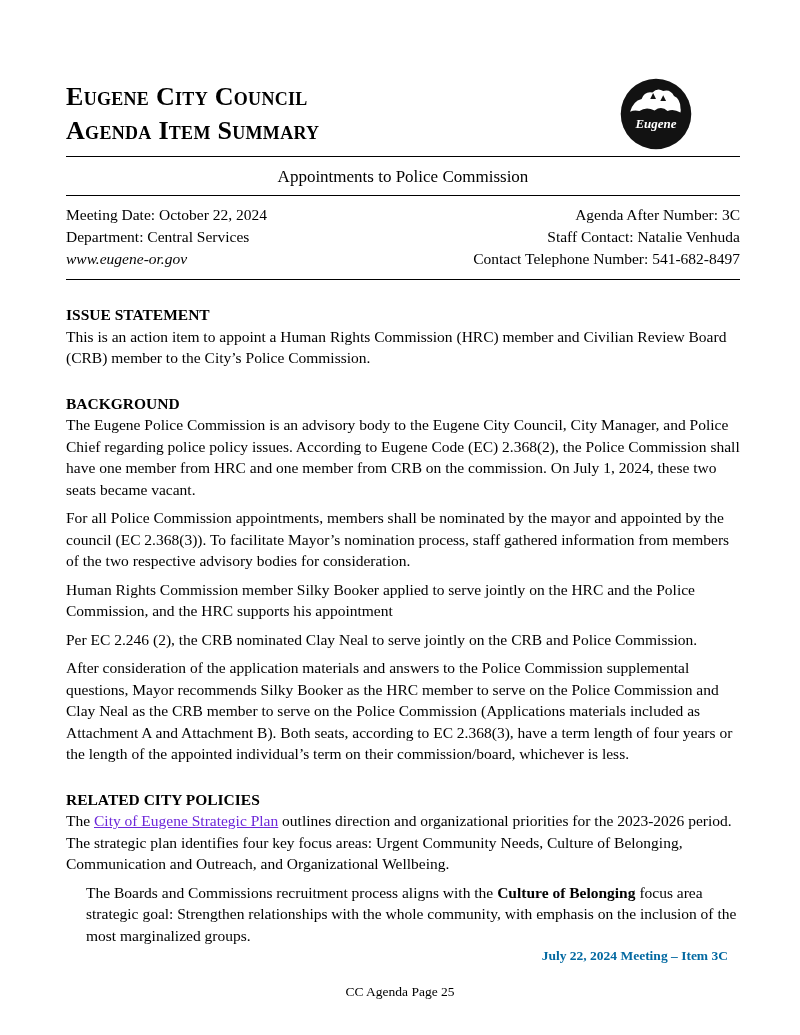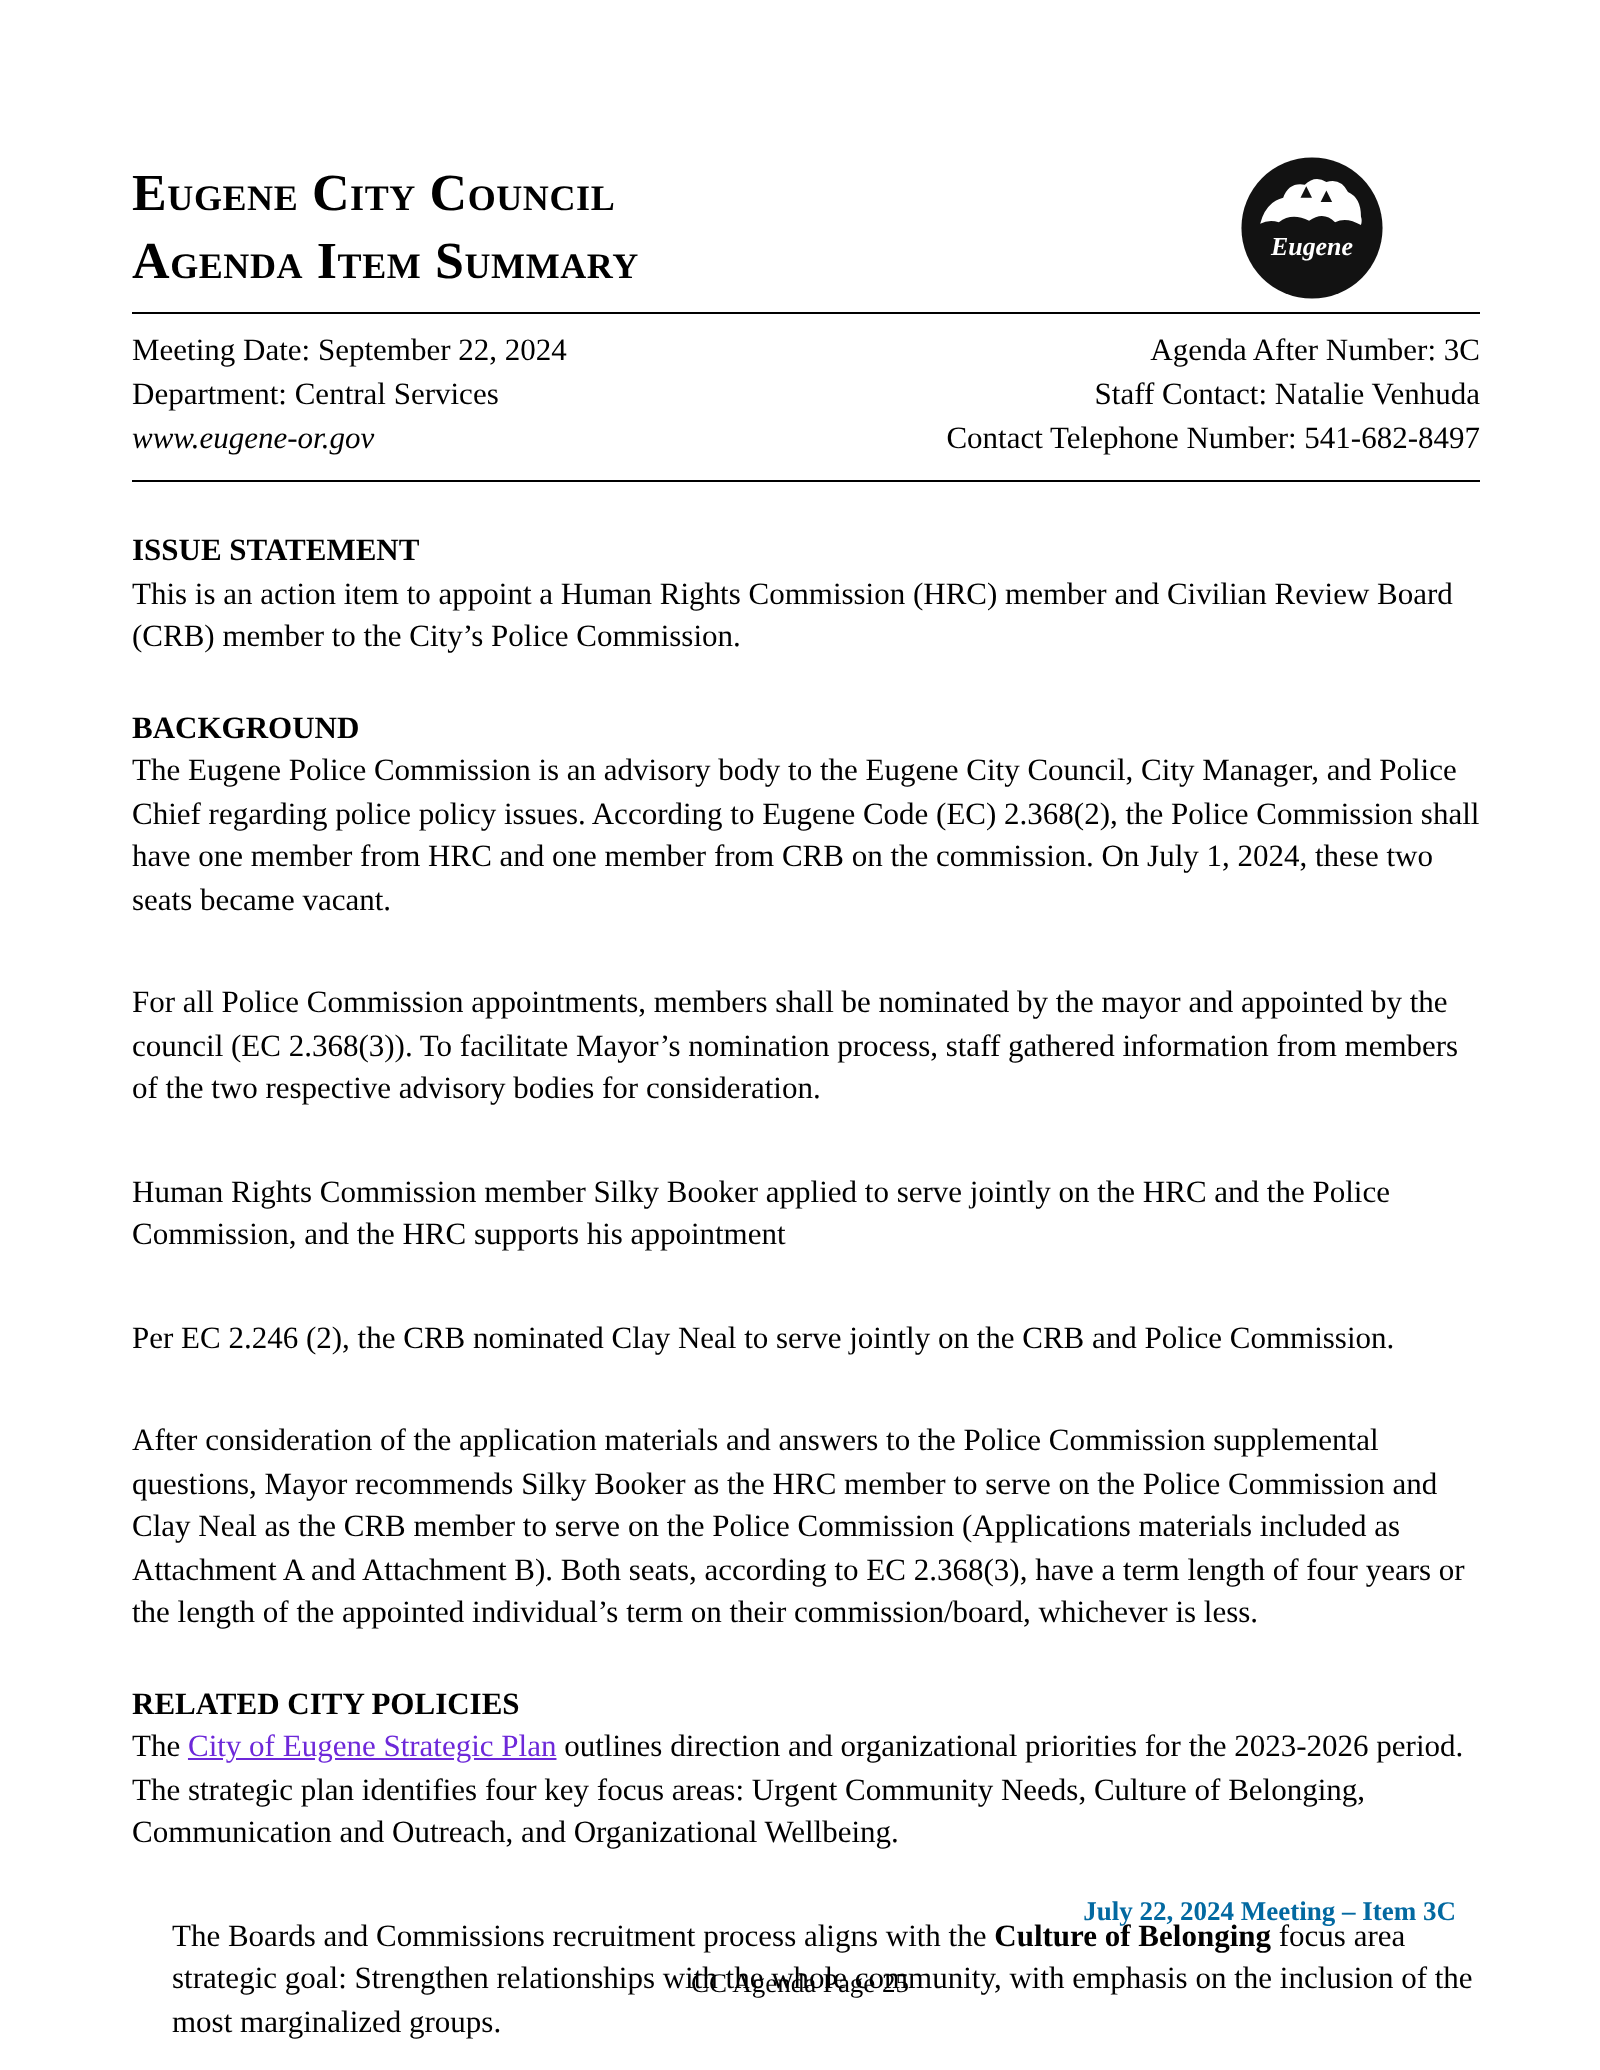--- a/index.html
+++ b/index.html
@@ -67,21 +67,21 @@
     font-size: 15.5px;
     font-weight: bold;
     line-height: 21.5px;
     margin-top: 24px;
   }
   .section-heading.gap-lg { }
   p.body {
     font-size: 15.5px;
     line-height: 21.5px;
   }
-  p.body.gap { margin-top: 30px; }
+  p.body.gap { margin-top: 7px; }
   p.body.indented { margin-left: 20px; }
   a.link { color: #6d28d9; text-decoration: underline; }
   strong { font-weight: bold; }
 
   
   .meeting-tag {
     position: absolute;
     top: 948px;
     right: 54px;
     font-size: 13.5px;
@@ -112,24 +112,27 @@
         <svg viewBox="0 0 100 100" width="72" height="72">
           <circle cx="50" cy="50" r="49" fill="#121212"></circle>
           <path d="M14,47 Q18,32 30,29 Q34,18 45,20 Q52,13 60,18 Q70,15 75,25 Q84,29 84,42 Q85,45 84,48 Q74,42 66,46 Q58,38 48,45 Q36,39 27,46 Q20,44 14,47 Z" fill="#ffffff"></path>
           <path d="M46,21 l4,8 h-8 z" fill="#121212"></path>
           <path d="M60,24 l4,8 h-8 z" fill="#121212"></path>
           <text x="50" y="69" text-anchor="middle" font-size="18" font-style="italic" font-weight="bold" font-family="'Liberation Serif', serif" fill="#ffffff">Eugene</text>
         </svg>
       </div>
     </header>
 
+    <div class="doc-title-wrap">
+      <h1 class="doc-title">Appointments to Police Commission</h1>
+    </div>
 
     <div class="meta">
       <div class="meta-left">
-        <div>Meeting Date: September 22, 2024</div>
+        <div>Meeting Date: October 22, 2024</div>
         <div>Department: Central Services</div>
         <div class="website">www.eugene-or.gov</div>
       </div>
       <div class="meta-right">
         <div>Agenda After Number: 3C</div>
         <div>Staff Contact: Natalie Venhuda</div>
         <div>Contact Telephone Number: 541-682-8497</div>
       </div>
     </div>
 

